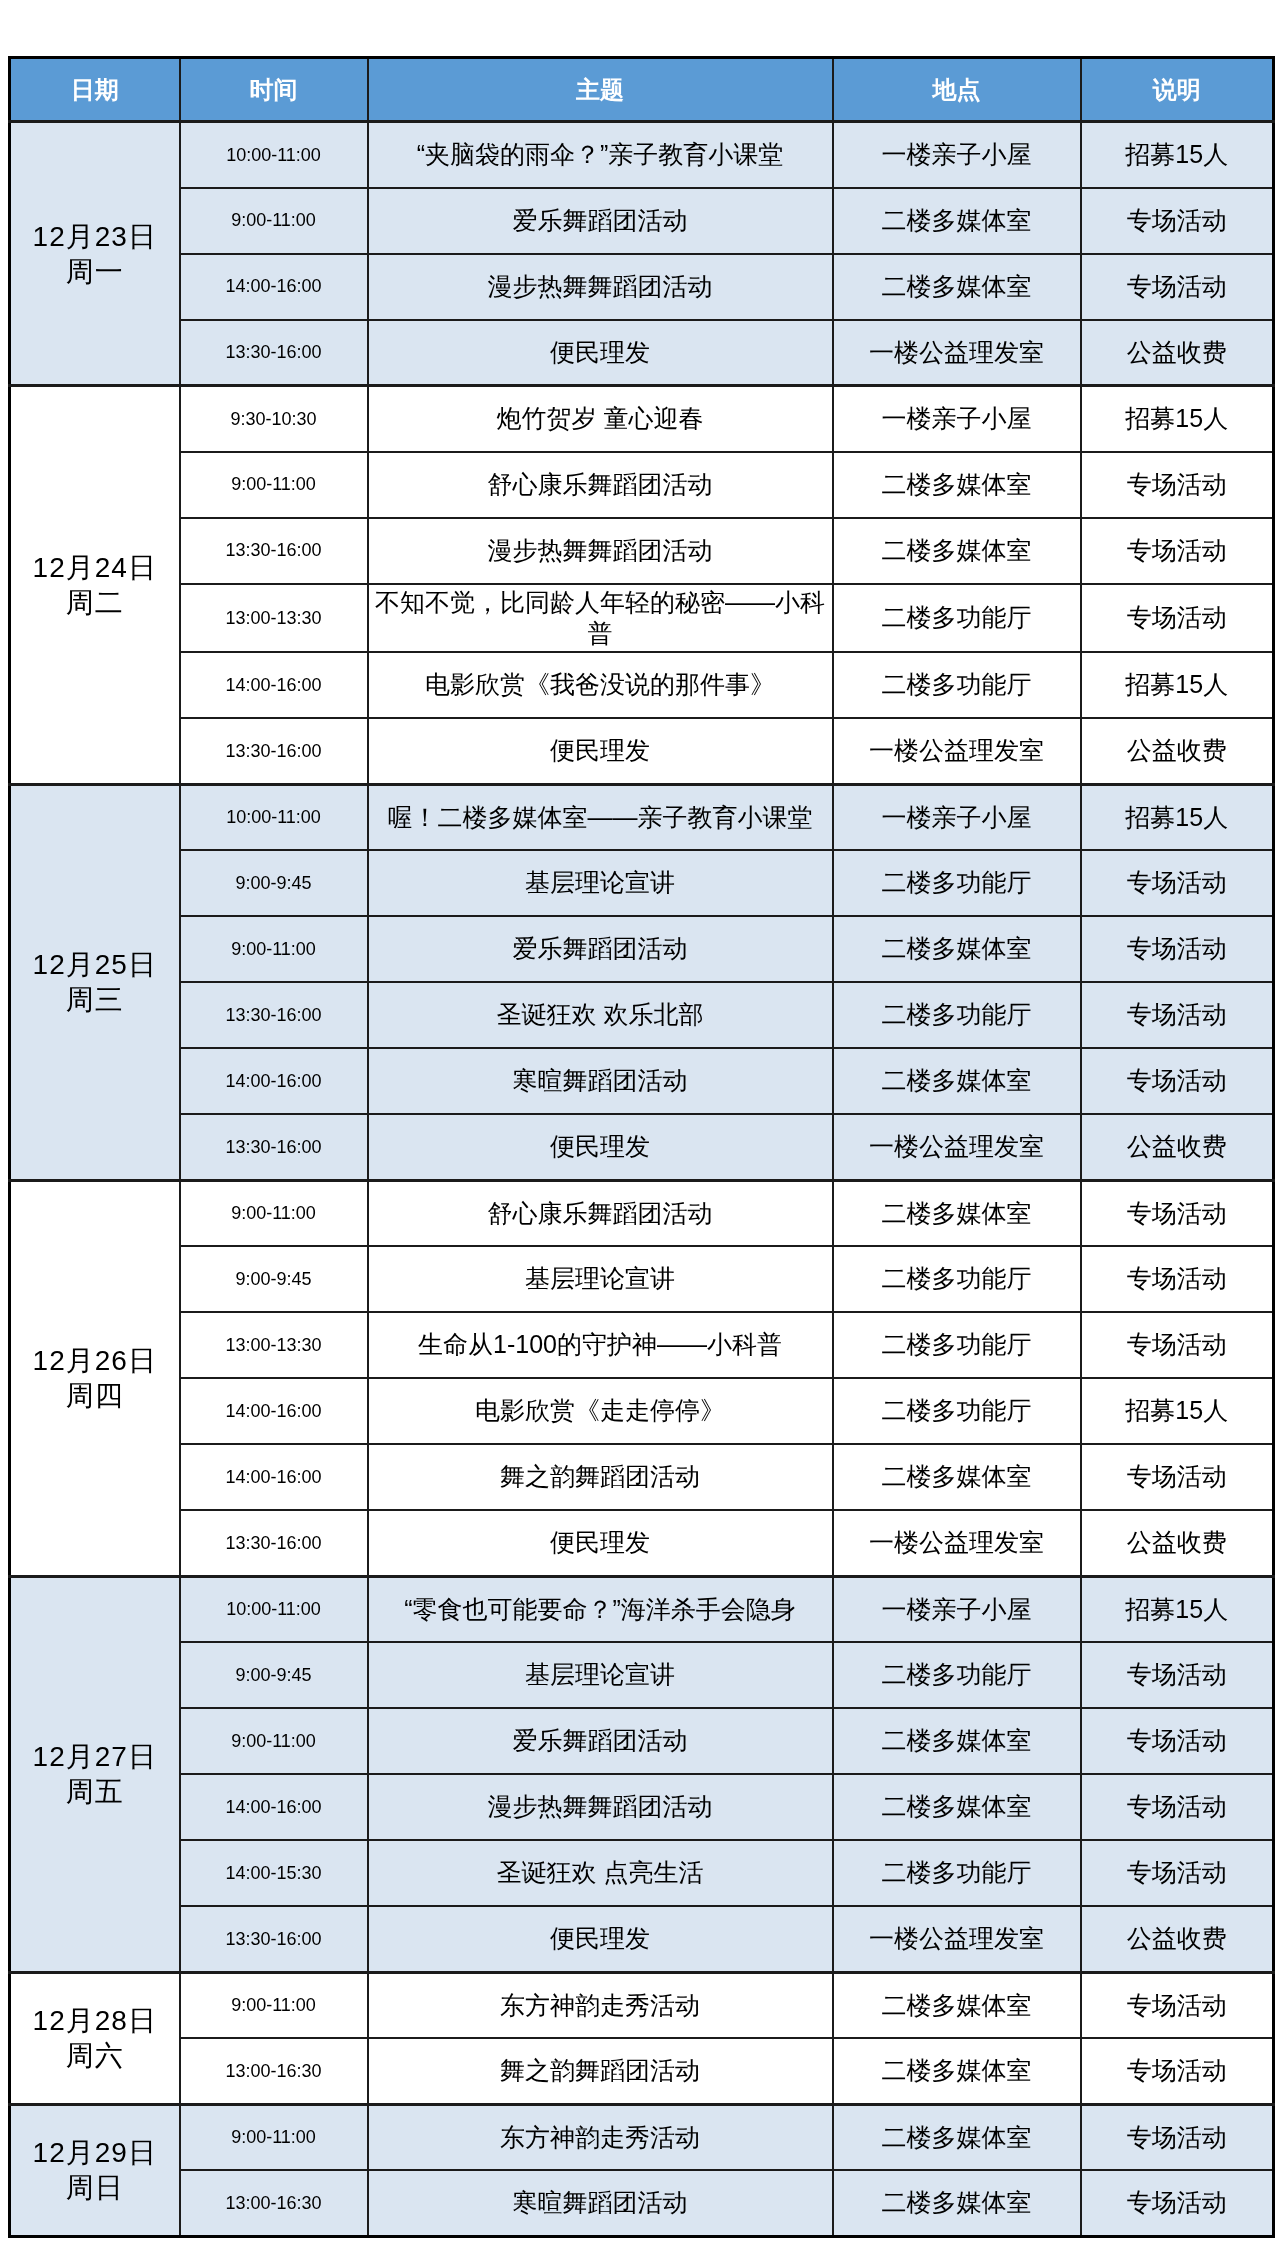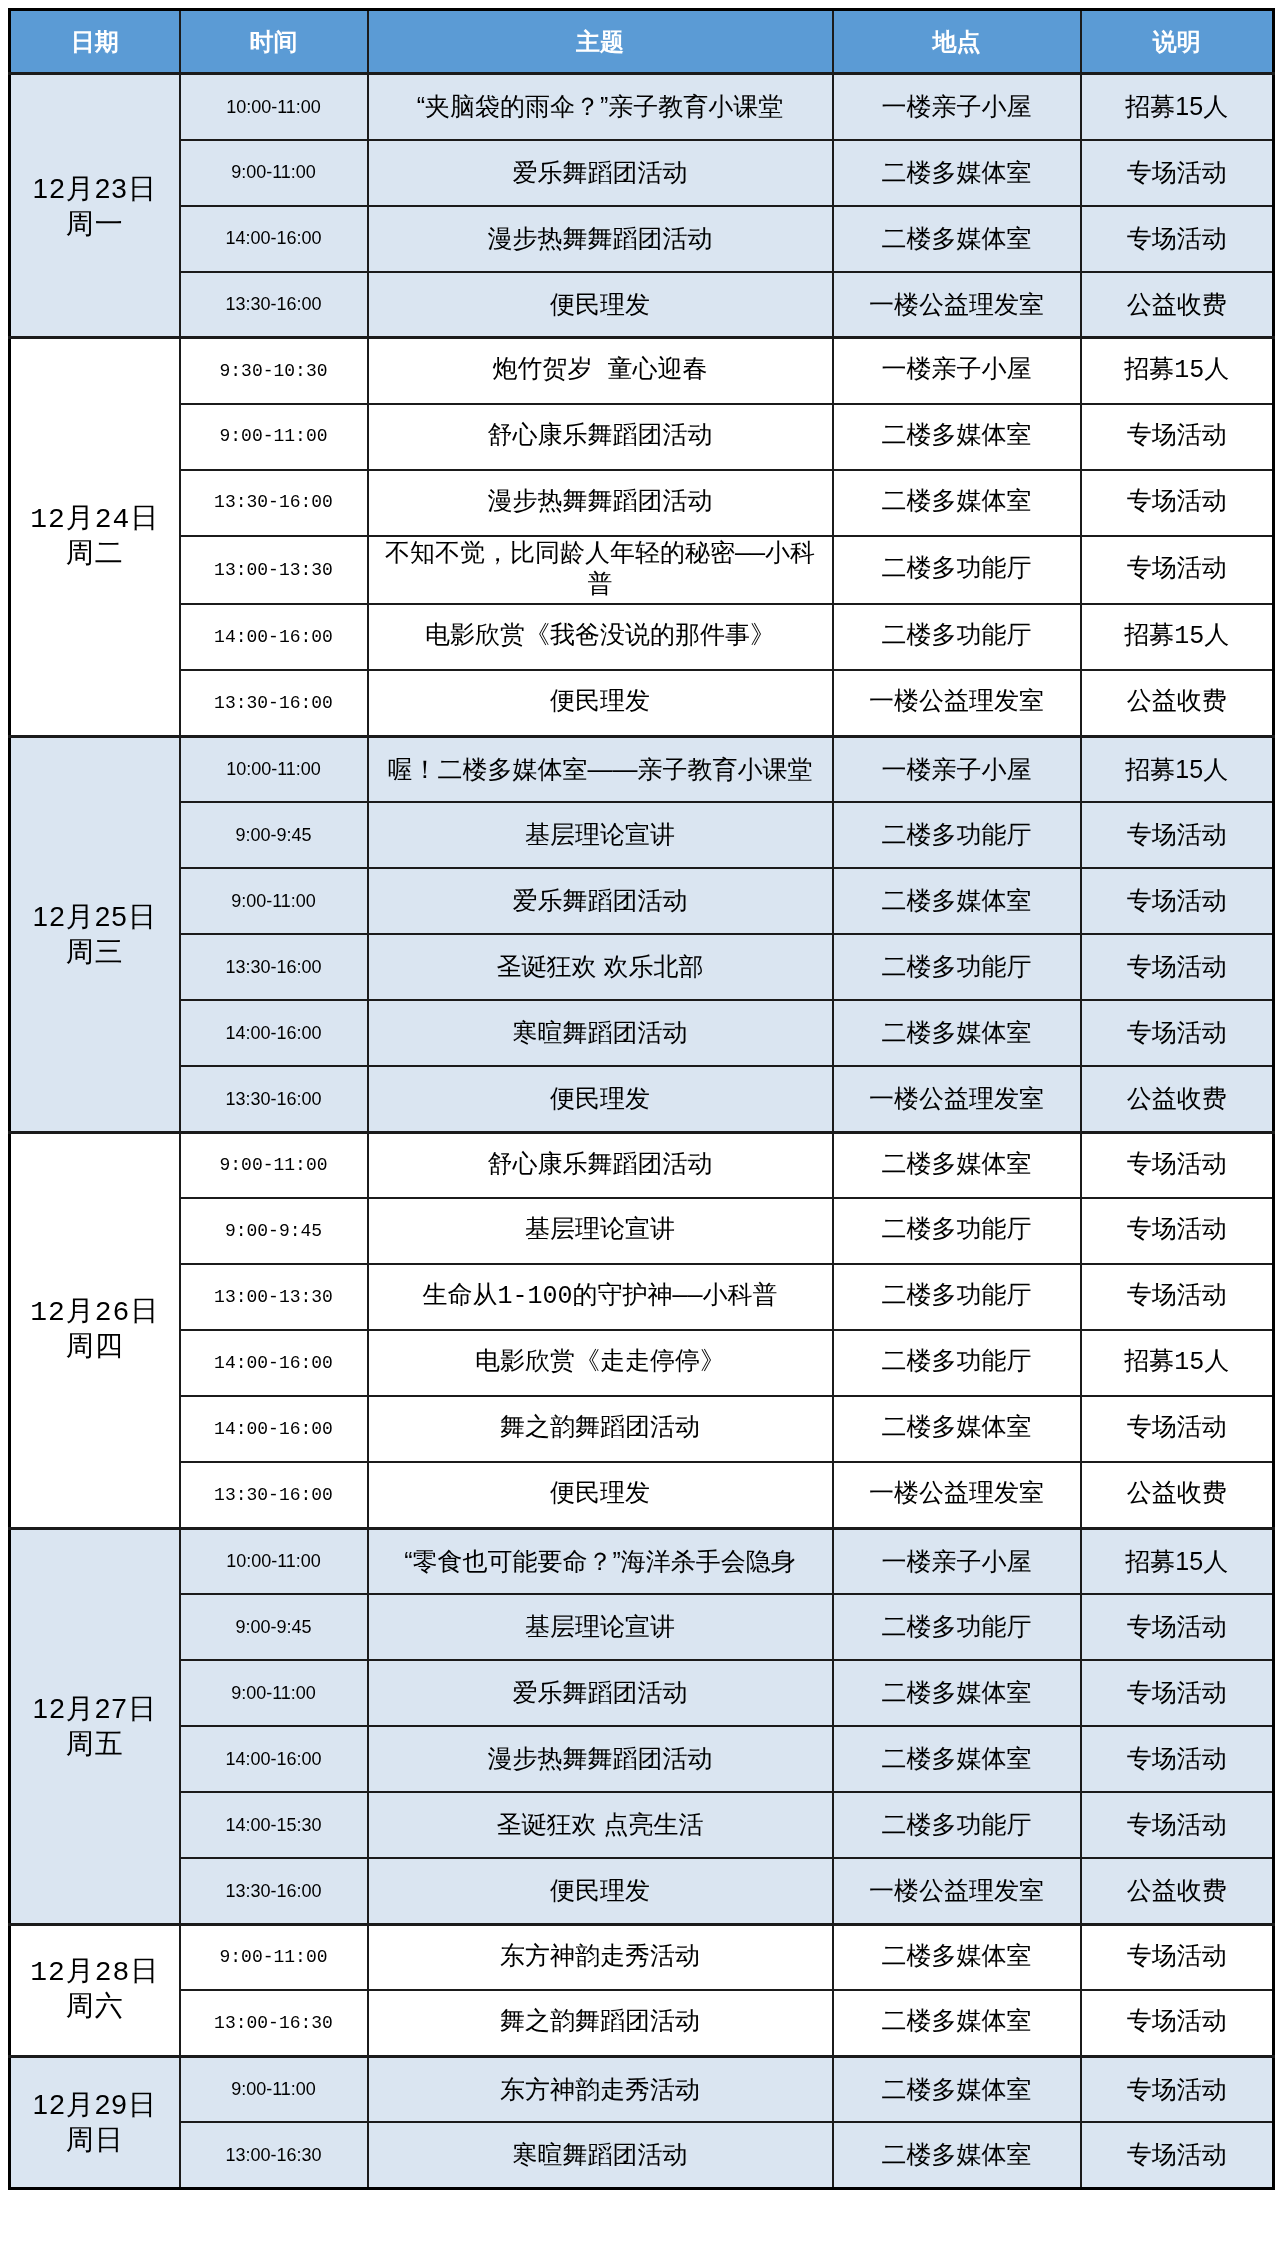--- a/index.html
+++ b/index.html
@@ -10,21 +10,21 @@
     --border-color: #1b1b1b;
   }
   * { margin: 0; padding: 0; box-sizing: border-box; }
   html, body { background: #ffffff; }
   body {
     width: 1280px;
     height: 2266px;
     font-family: "Liberation Sans", "DejaVu Sans", sans-serif;
     color: #000;
   }
-  .page { padding: 8px; }
+  .page { padding: 8px; margin-top: 48px; }
   table.schedule {
     border-collapse: collapse;
     table-layout: fixed;
     width: 1264px;
     border: 3px solid #000;
   }
   col.c-date { width: 170px; }
   col.c-time { width: 188px; }
   col.c-topic { width: 465px; }
   col.c-loc { width: 248px; }
@@ -43,21 +43,21 @@
     font-weight: bold;
     height: 64px;
     border-bottom: 3px solid var(--border-color);
   }
   tbody td {
     height: 66px;
     font-size: 25px;
     line-height: 1.25;
   }
   tr.shaded td { background: var(--shaded-row-bg); }
-  tr.plain td { background: var(--plain-row-bg); font-family: Liberation Mono, monospace; }
+  tr.plain td { background: var(--plain-row-bg); }
   tr.group-start td { border-top: 3px solid var(--border-color); }
   td.date-cell { font-size: 28px; letter-spacing: 1px; }
   td.time-cell { font-size: 18px; }
 </style>
 </head>
 <body>
 
 <div class="page">
   <table class="schedule">
     <colgroup>

